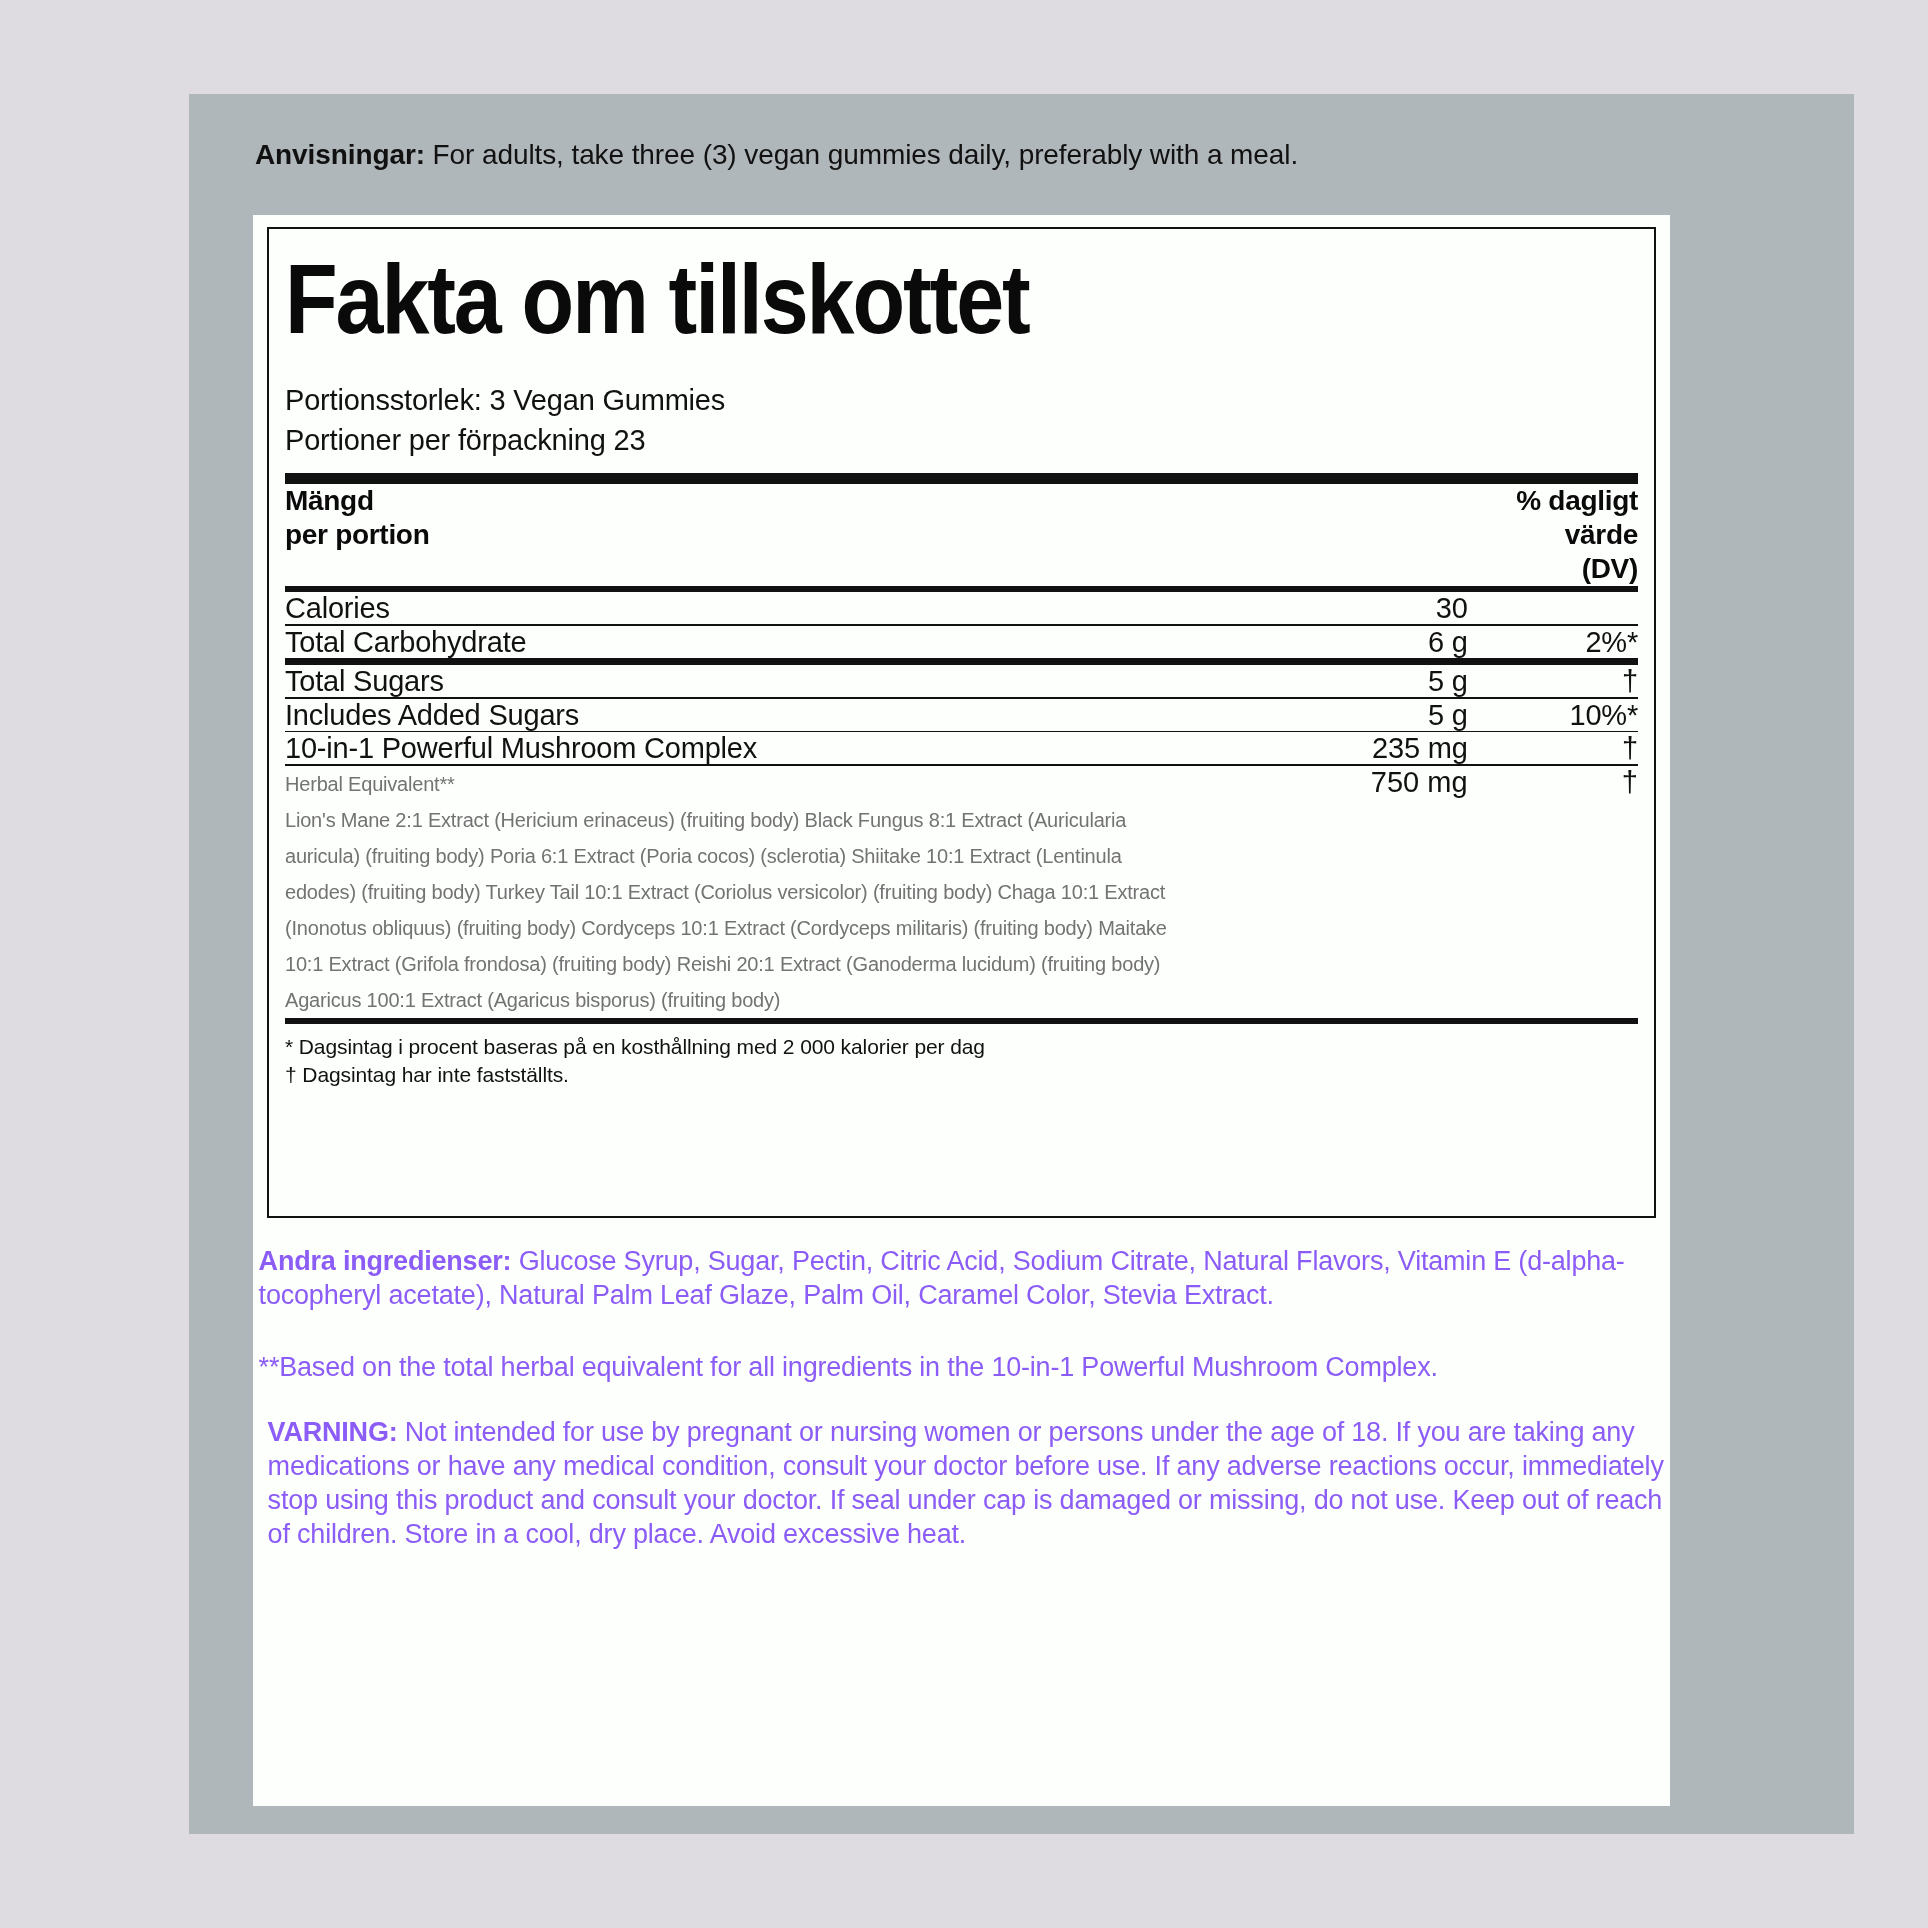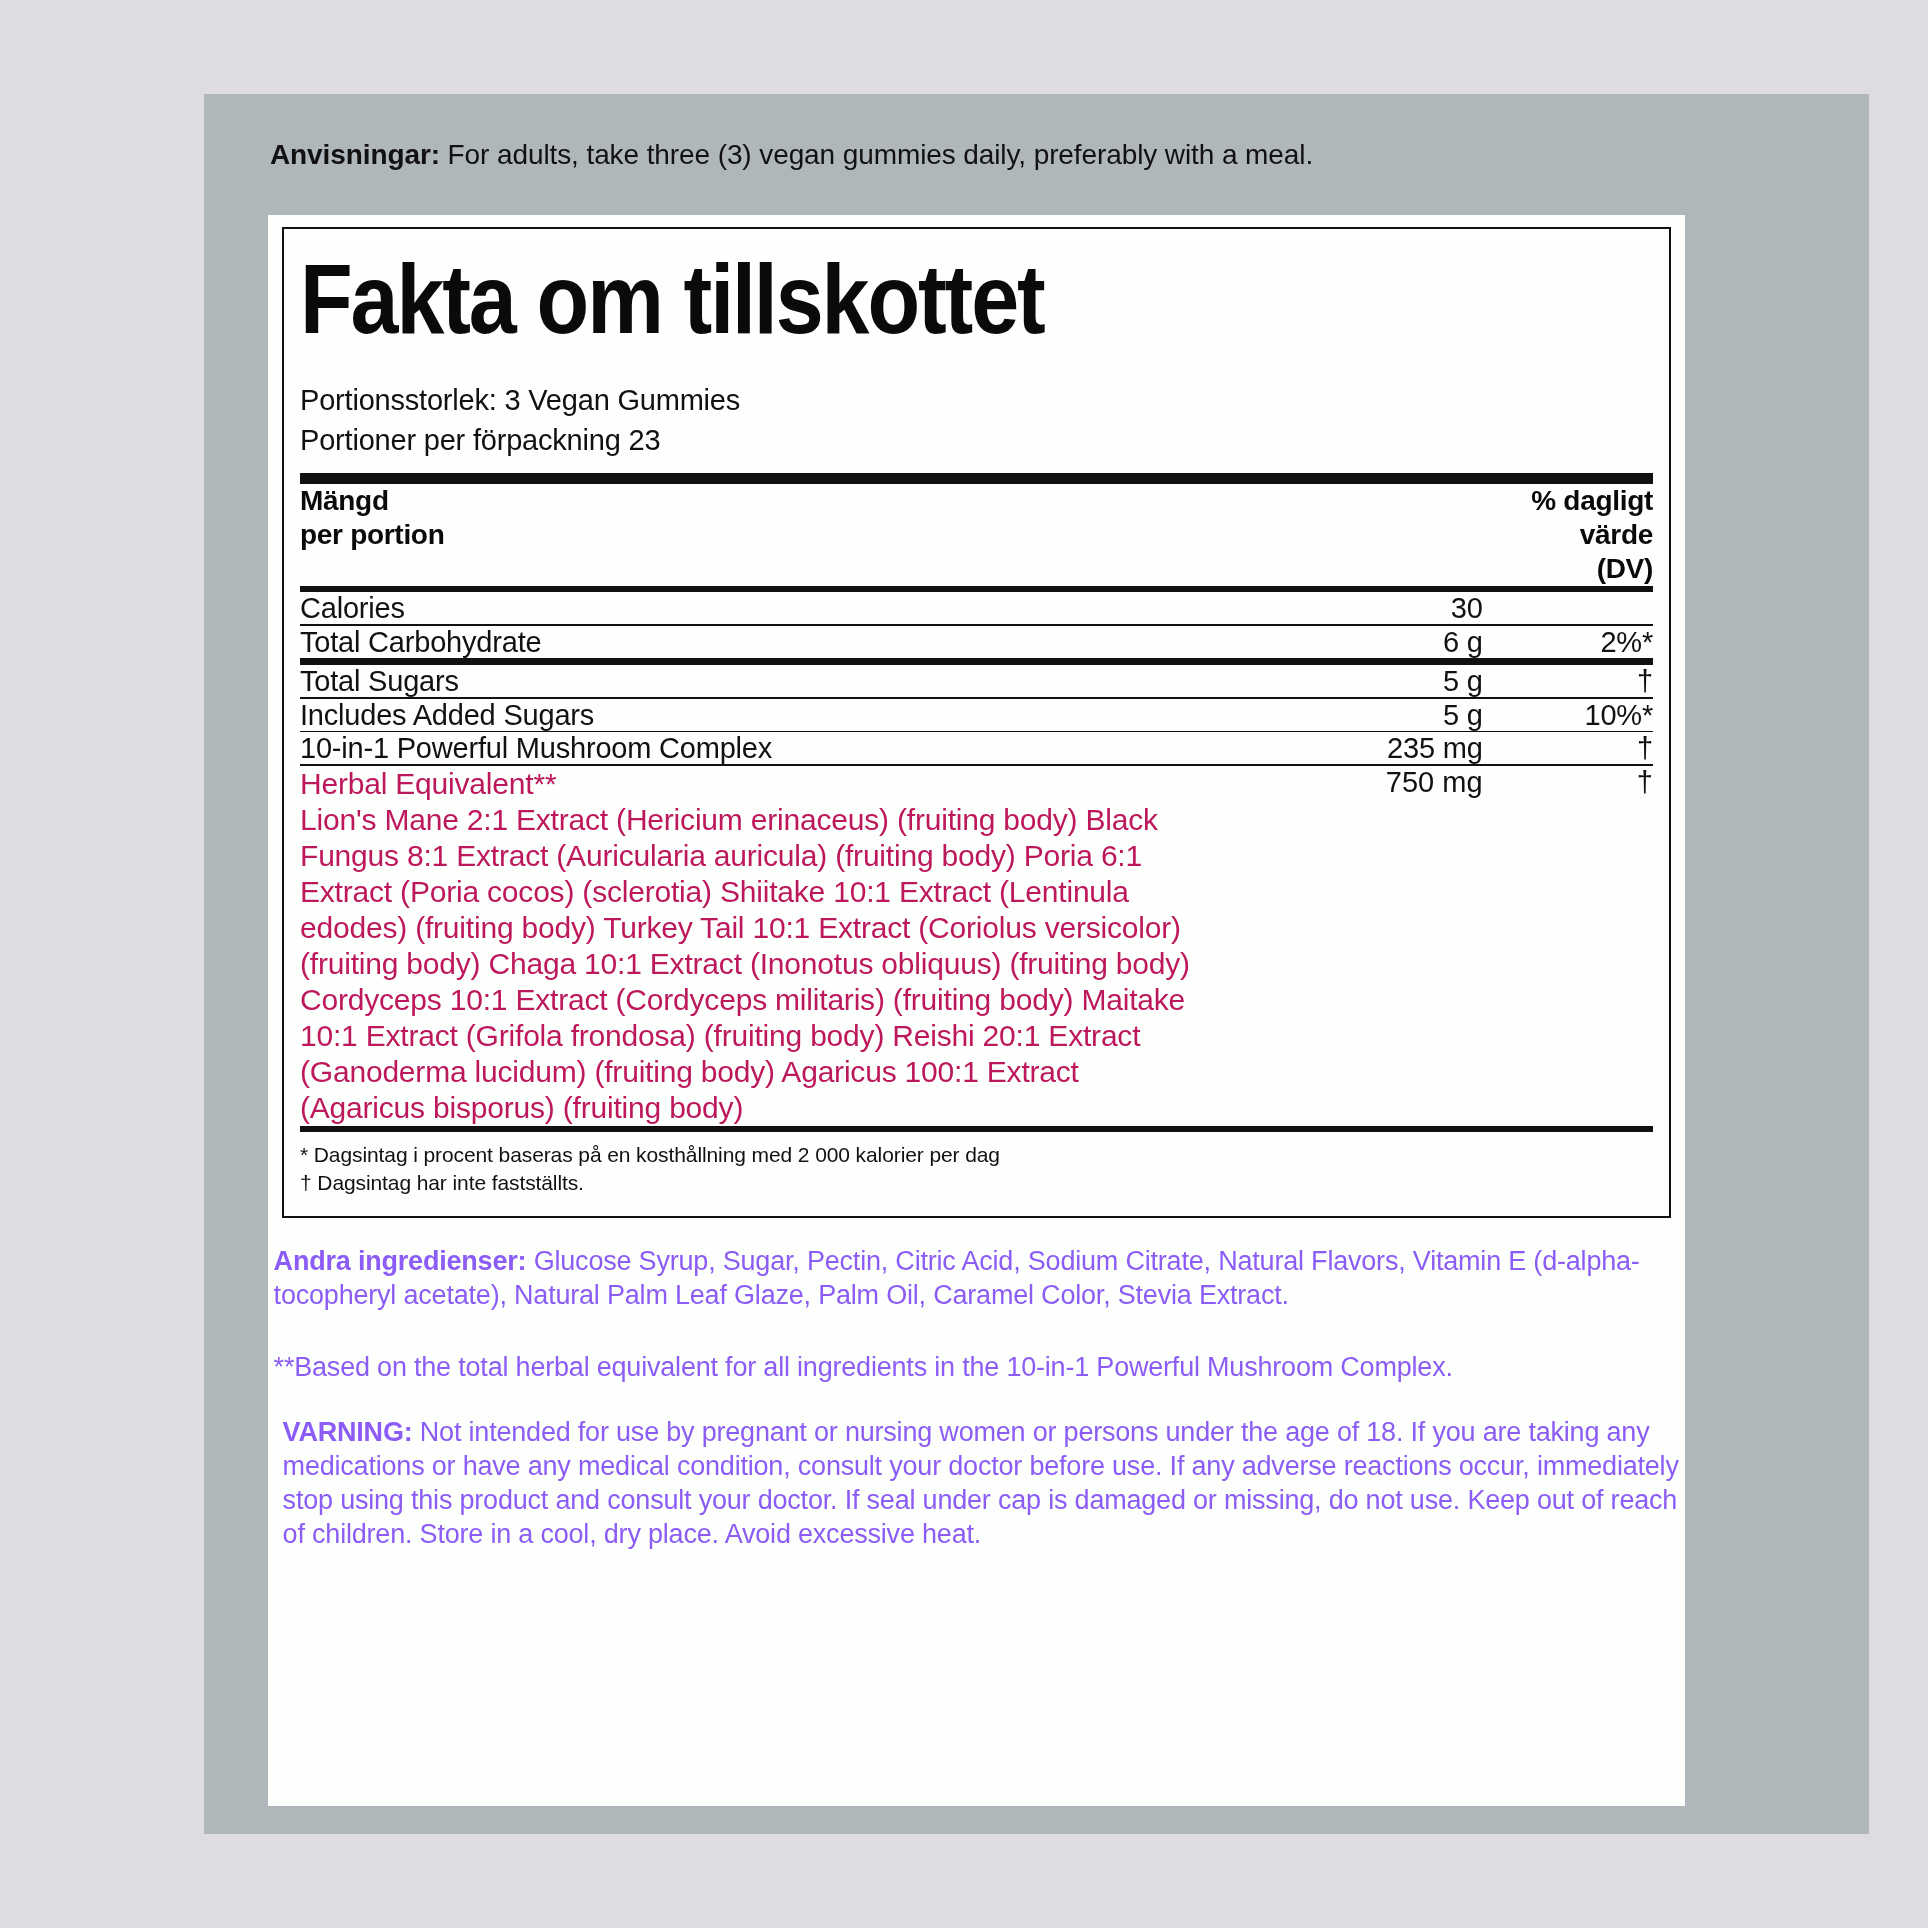--- a/index.html
+++ b/index.html
@@ -11,21 +11,21 @@
     height: 1928px;
     background: #dedce1;
     font-family: "Liberation Sans", sans-serif;
     -webkit-font-smoothing: antialiased;
     overflow: hidden;
   }
 
   
   #gray-panel {
     position: absolute;
-    left: 204px;
+    left: 189px;
     top: 94px;
     width: 1665px;
     height: 1740px;
     background: #b0b7bb;
     box-sizing: border-box;
   }
 
   
   #directions {
     position: absolute;
@@ -122,23 +122,23 @@
     letter-spacing: -0.2px;
     padding-top: 11.3px;
     padding-bottom: 11.3px;
     margin-left: 20px;
   }
   .row-amt { text-align: right; padding-right: 21px; }
   .row-dv  { text-align: right; }
   .indent  { padding-left: 33px; }
 
   .herbal-cell {
-    font-size: 30px;
+    font-size: 20px;
     line-height: 36px;
-    color: #be185d;
+    color: #737373;
     letter-spacing: -0.2px;
     padding-top: 10.4px;
     padding-bottom: 13px;
     margin-top: 40px;
   }
   .herbal-mid {
     text-align: right;
     padding-right: 21px;
     font-size: 29px;
     color: #111111;

